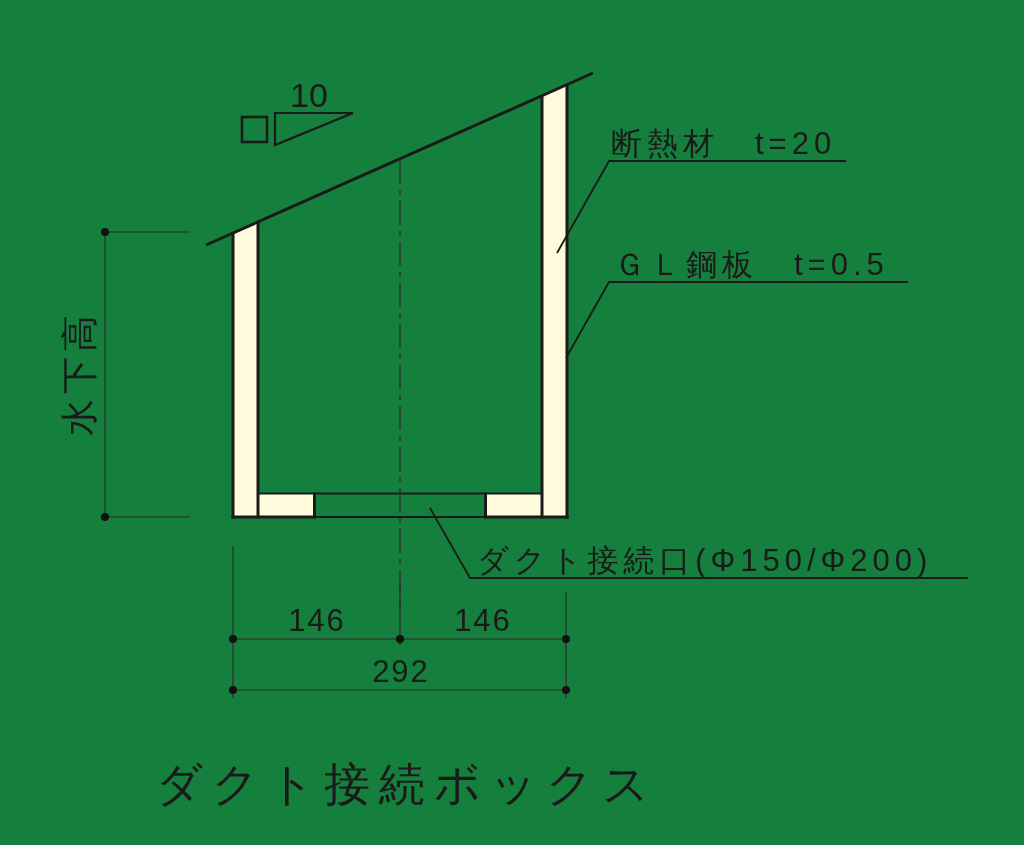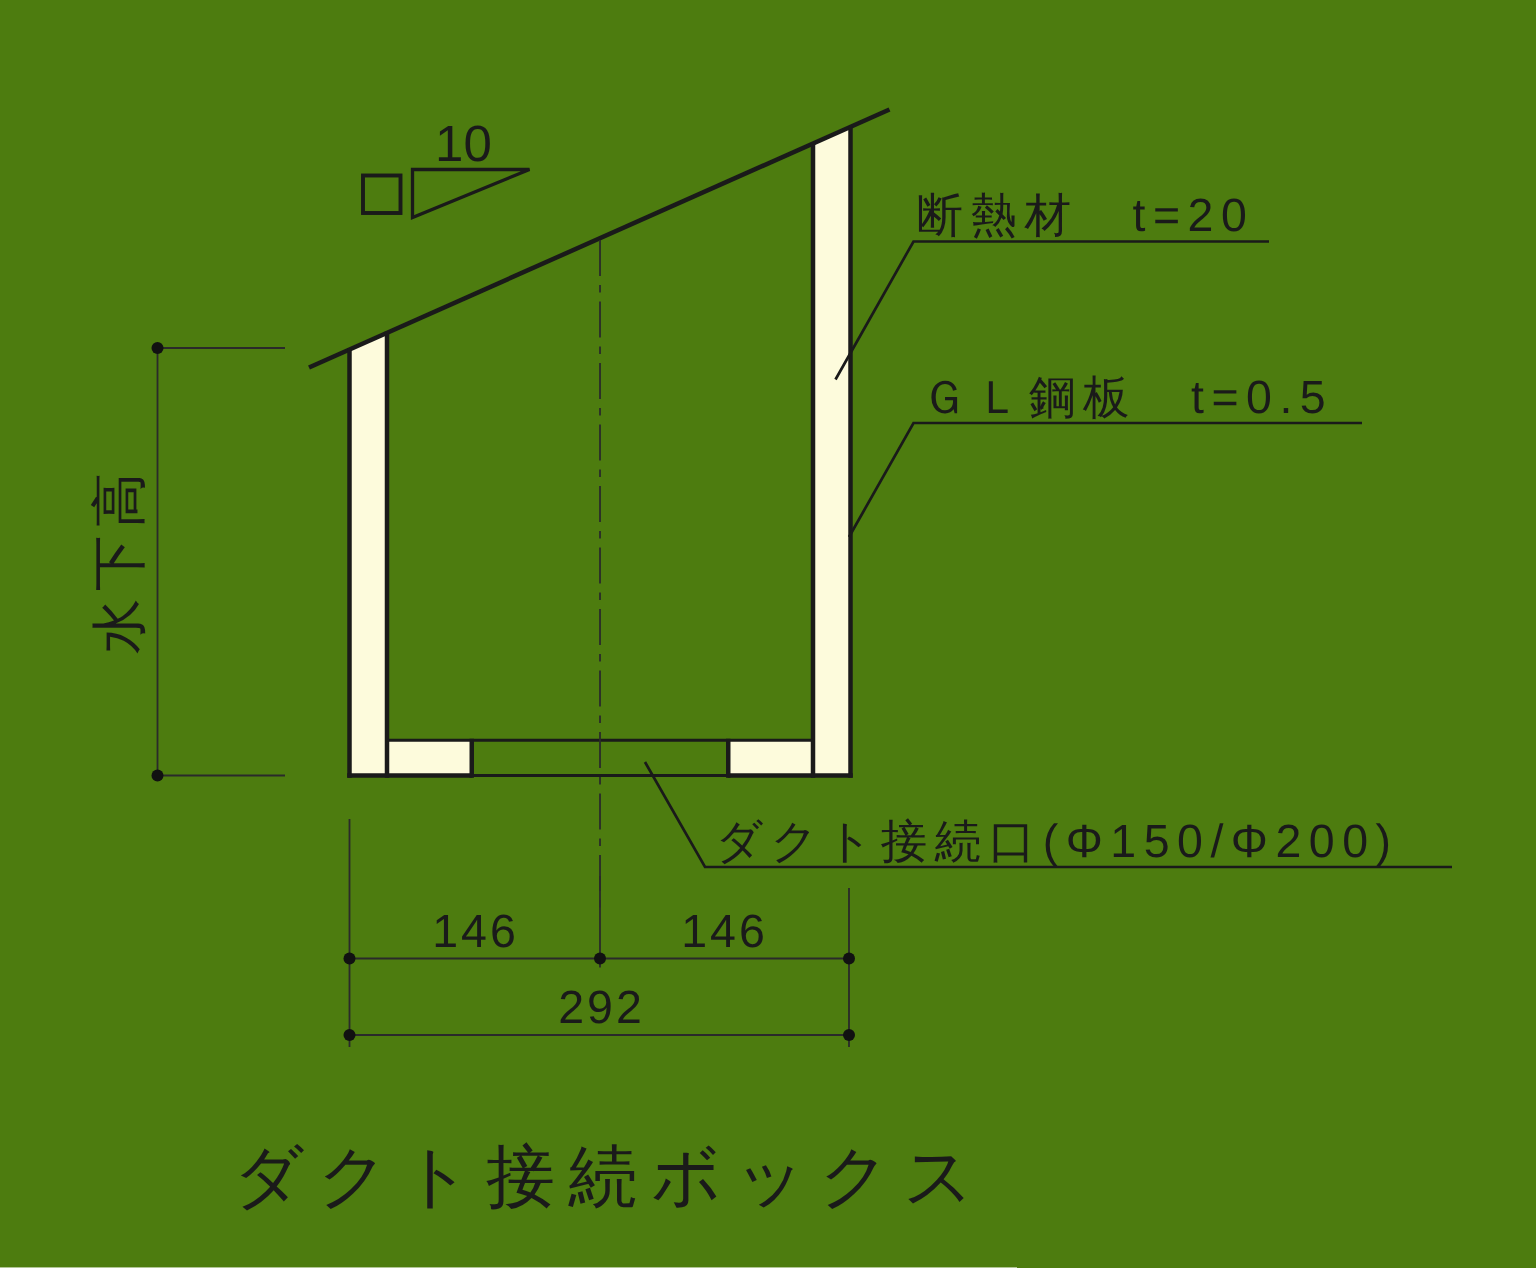--- a/index.html
+++ b/index.html
@@ -8,21 +8,21 @@
     background: #ffffff;
     width: 1024px;
     height: 845px;
     overflow: hidden;
     font-family: "Liberation Sans", sans-serif;
   }
   .canvas {
     position: relative;
     width: 1024px;
     height: 845px;
-    background: #4d7c0f;
+    background: #15803d;
   }
   svg { display: block; }
   text {
     fill: #1a1a1a;
     font-family: "Liberation Sans", sans-serif;
   }
   .struct { stroke: #1a1a1a; fill: none; }
   .thick  { stroke-width: 3; }
   .thick2 { stroke-width: 2; }
   .dimline { stroke: #2a2a2a; stroke-width: 1.2; fill: none; }

